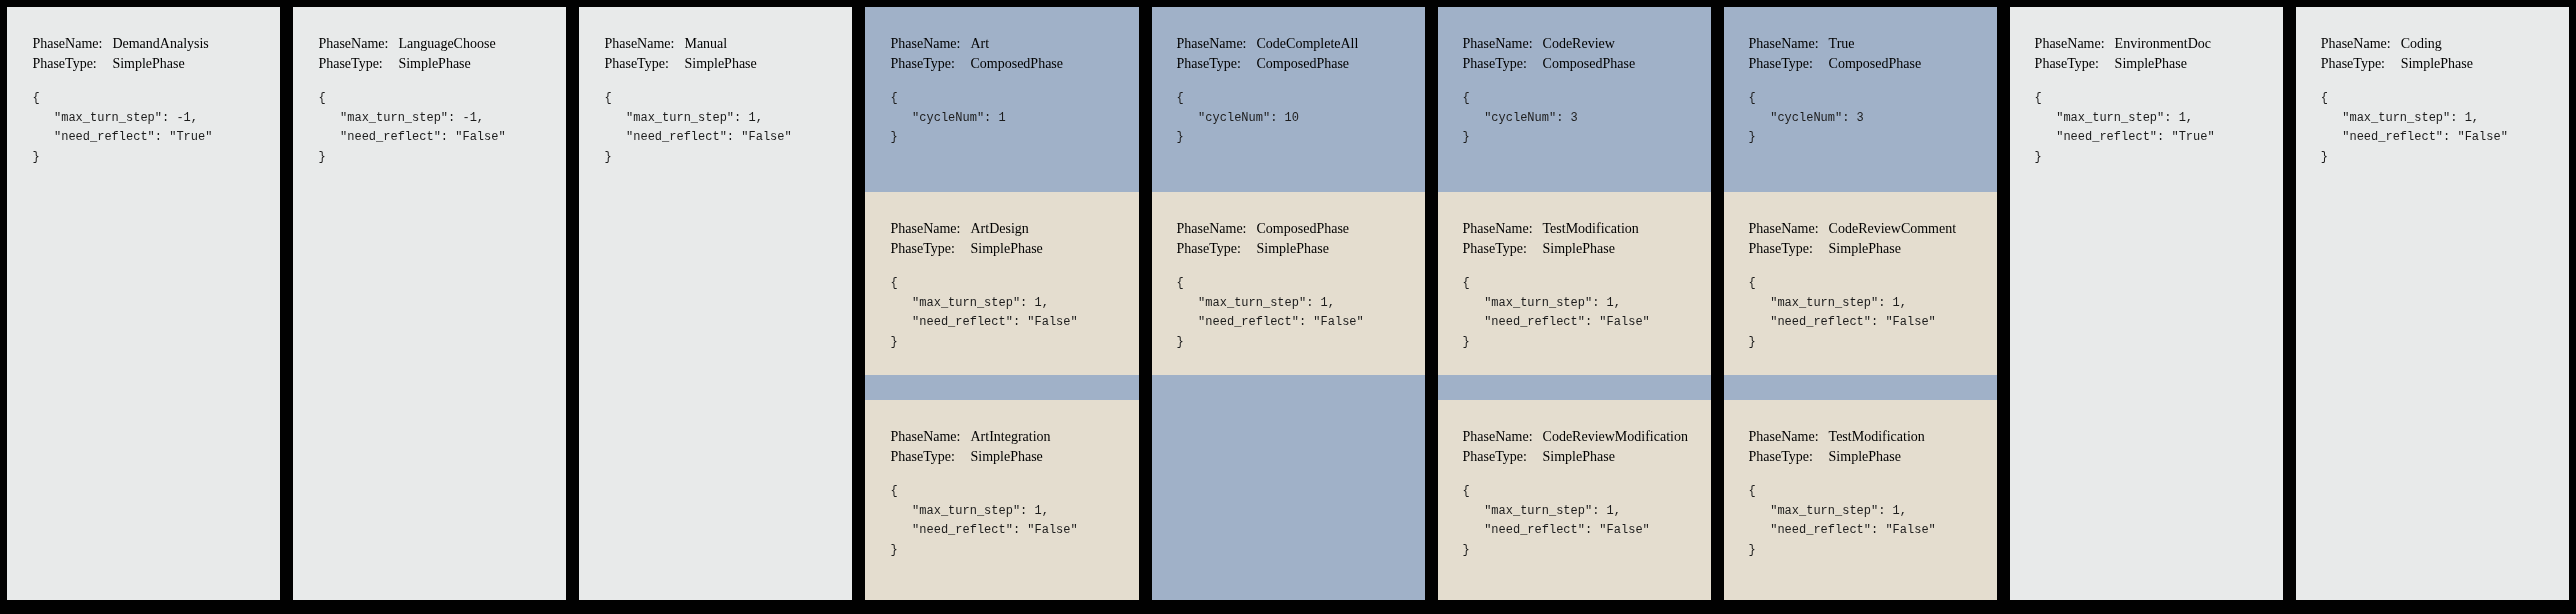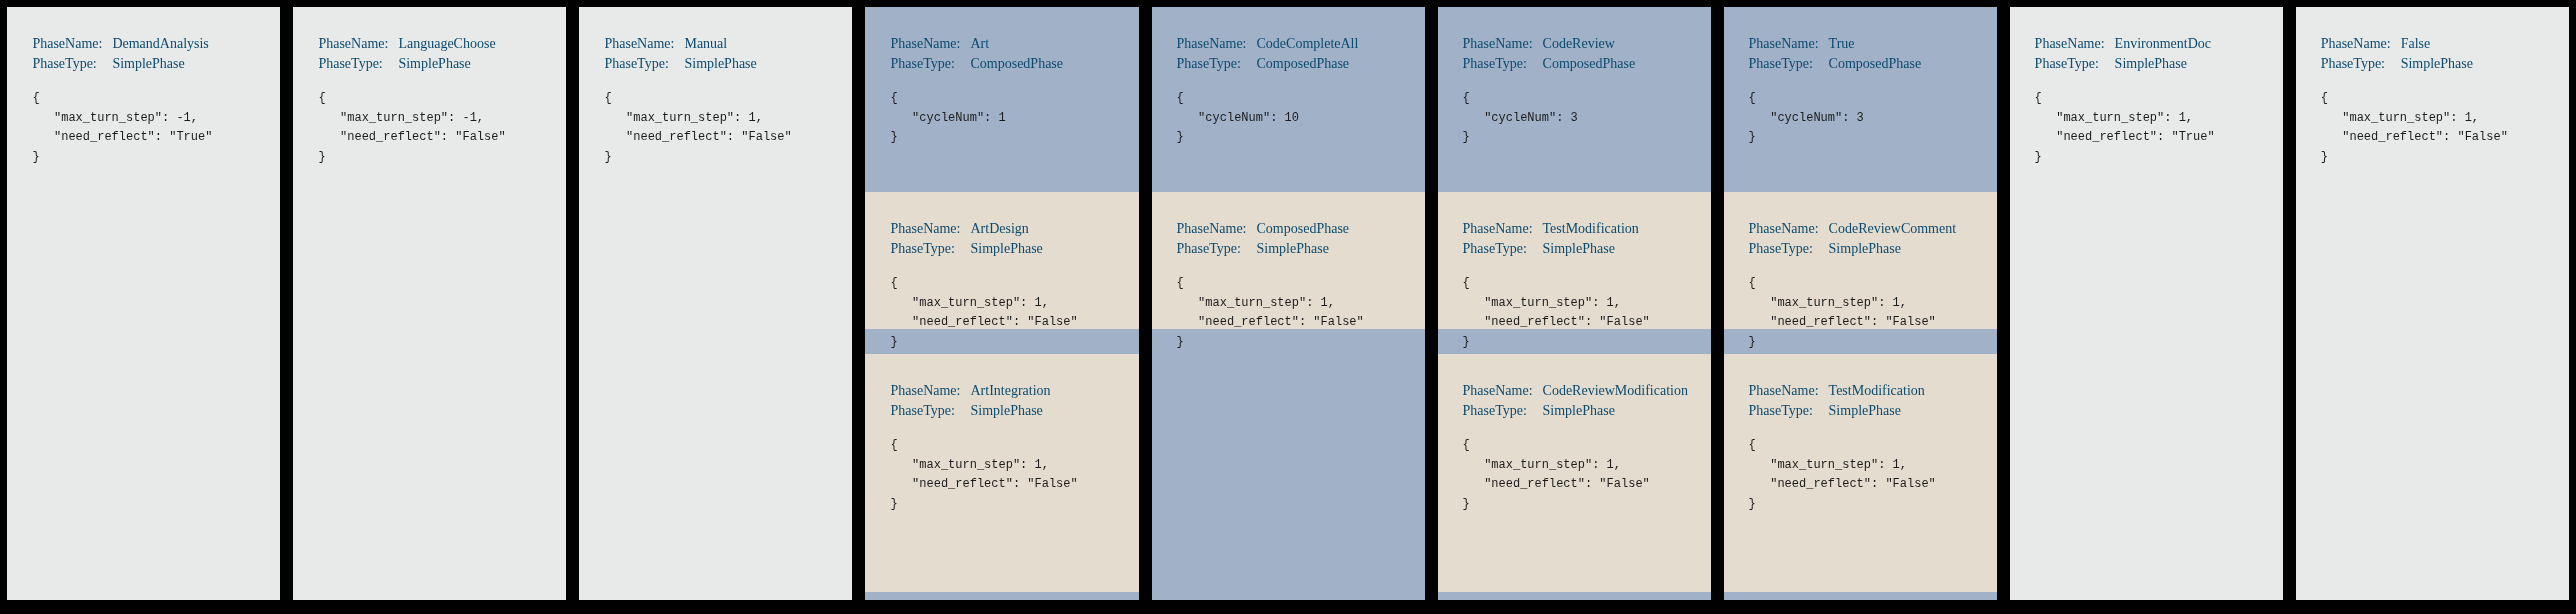--- a/index.html
+++ b/index.html
@@ -22,27 +22,27 @@
     height: 593px;
     display: flex;
     flex-direction: column;
     overflow: hidden;
   }
   .column.simple   { background: #e8eaea; }
   .column.composed { background: #a0b1c8; }
 
   .block { flex: 0 0 auto; }
   .block.header   { height: 185px; }
-  .subcard        { background: #e4ddcf; height: 137px; }
+  .subcard        { background: #e4ddcf; height: 183px; }
   .subcard.second { height: 238px; }
   .gap-strip      { height: 25px; background: transparent; }
 
   .meta {
     padding: 27px 9.3px 0 25px;
-    color: #0c4a6e;
+    color: #000000;
   }
   .meta-row { line-height: 19.5px; white-space: nowrap; }
   .lbl {
     display: inline-block;
     width: 80px;
     font-size: 14px;
   }
   .val { font-size: 14px; }
 
   .config {
@@ -289,21 +289,21 @@
    "max_turn_step": 1,
    "need_reflect": "True"
 }</pre>
     </div>
   </div>
 
   <div class="column simple">
     <div class="block header">
       <div class="meta">
         <div class="meta-row">
-          <span class="lbl">PhaseName:</span><span class="val">False</span>
+          <span class="lbl">PhaseName:</span><span class="val">Coding</span>
         </div>
         <div class="meta-row">
           <span class="lbl">PhaseType:</span><span class="val">SimplePhase</span>
         </div>
       </div>
       <pre class="config">{
    "max_turn_step": 1,
    "need_reflect": "False"
 }</pre>
     </div>

